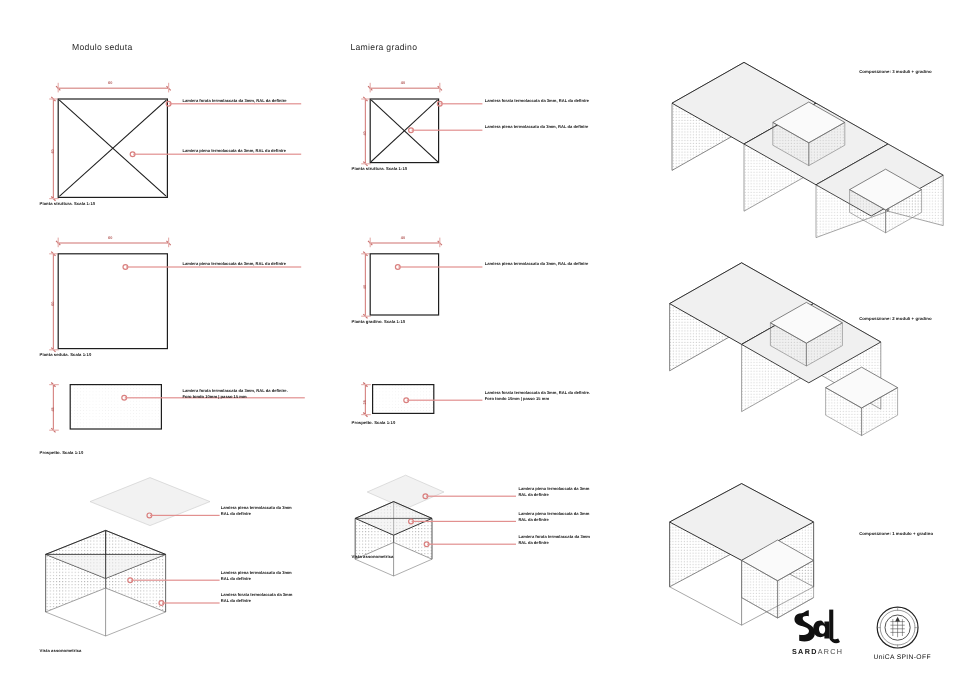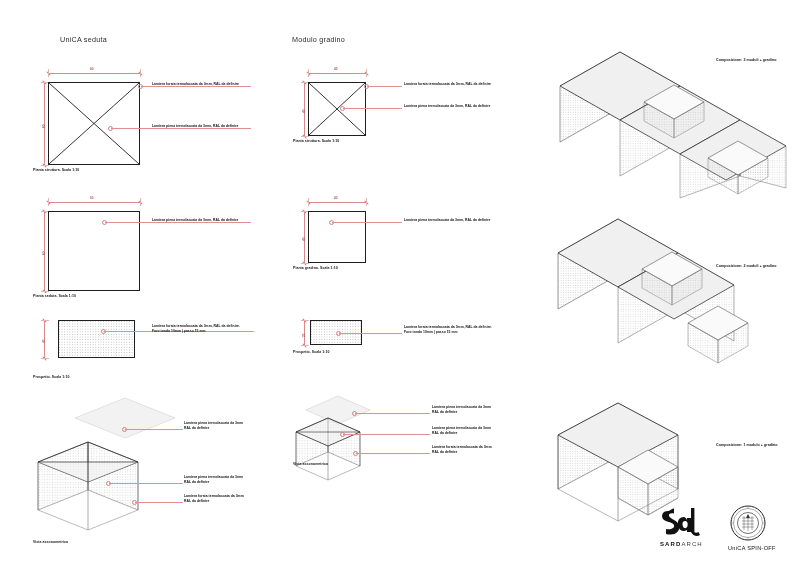--- a/index.html
+++ b/index.html
@@ -141,21 +141,21 @@
     letter-spacing:.3px;
     color:#111;
     white-space:nowrap;
   }
 </style>
 </head>
 <body>
 
 <div class="sheet">
 
-  <div class="col-title" style="left:60px;top:35px;">UniCA seduta</div>
+  <div class="col-title" style="left:60px;top:35px;">Modulo seduta</div>
 
   <div class="dim-h" style="left:48px;top:73px;width:92px;"></div>
   <div class="dim-tick" style="left:45.5px;top:73px;"></div>
   <div class="dim-tick" style="left:137.5px;top:73px;"></div>
   <div class="dim-ext" style="left:48px;top:69px;height:8px;"></div>
   <div class="dim-ext" style="left:140px;top:69px;height:8px;"></div>
   <div class="dim-text" style="left:90px;top:67px;">60</div>
 
   <div class="dim-v" style="left:44px;top:82px;height:83px;"></div>
   <div class="dim-tick" style="left:41.5px;top:82px;"></div>
@@ -254,21 +254,21 @@
   <div class="leader-dot" style="left:106px;top:481px;"></div>
   <div class="leader" style="left:109px;top:482.7px;width:74px;"></div>
   <div class="note" style="left:184px;top:475px;">Lamiera piena termolaccata da 3mm</div>
   <div class="note" style="left:184px;top:480px;">RAL da definire</div>
 
   <div class="leader-dot" style="left:132px;top:500px;"></div>
   <div class="leader" style="left:135px;top:501.7px;width:48px;"></div>
   <div class="note" style="left:184px;top:494px;">Lamiera forata termolaccata da 3mm</div>
   <div class="note" style="left:184px;top:499px;">RAL da definire</div>
 
-  <div class="col-title" style="left:292px;top:35px;">Modulo gradino</div>
+  <div class="col-title" style="left:292px;top:35px;">Lamiera gradino</div>
 
   <div class="dim-h" style="left:308px;top:73px;width:58px;"></div>
   <div class="dim-tick" style="left:305.5px;top:73px;"></div>
   <div class="dim-tick" style="left:363.5px;top:73px;"></div>
   <div class="dim-ext" style="left:308px;top:69px;height:8px;"></div>
   <div class="dim-ext" style="left:366px;top:69px;height:8px;"></div>
   <div class="dim-text" style="left:334px;top:67px;">40</div>
   <div class="dim-v" style="left:304px;top:82px;height:54px;"></div>
   <div class="dim-tick" style="left:301.5px;top:82px;"></div>
   <div class="dim-tick" style="left:301.5px;top:136px;"></div>

